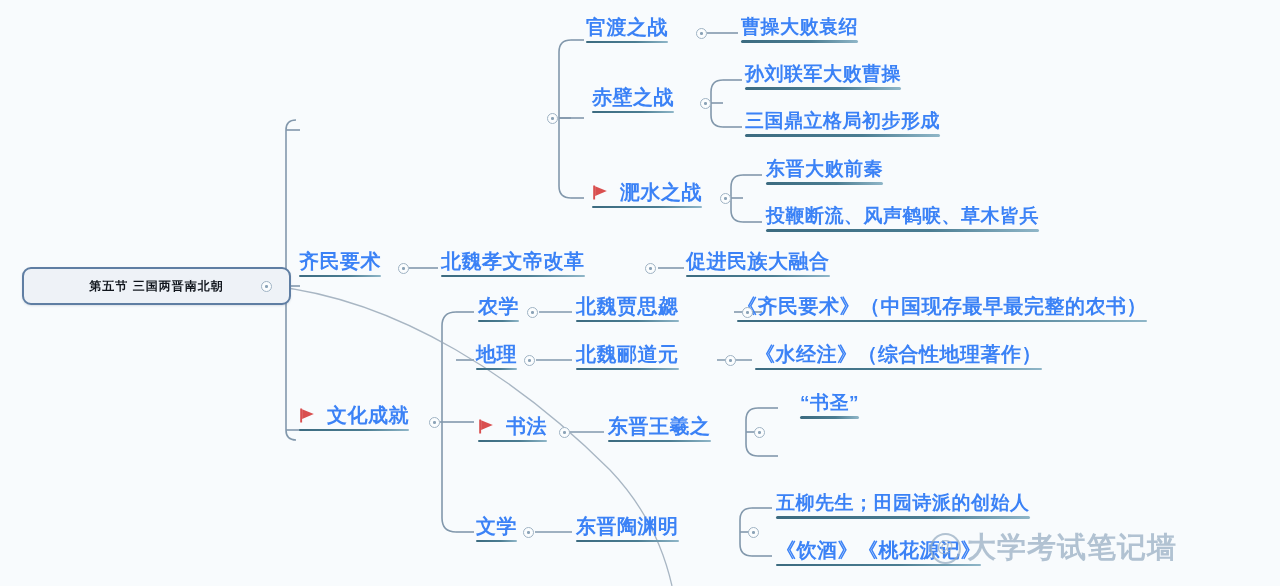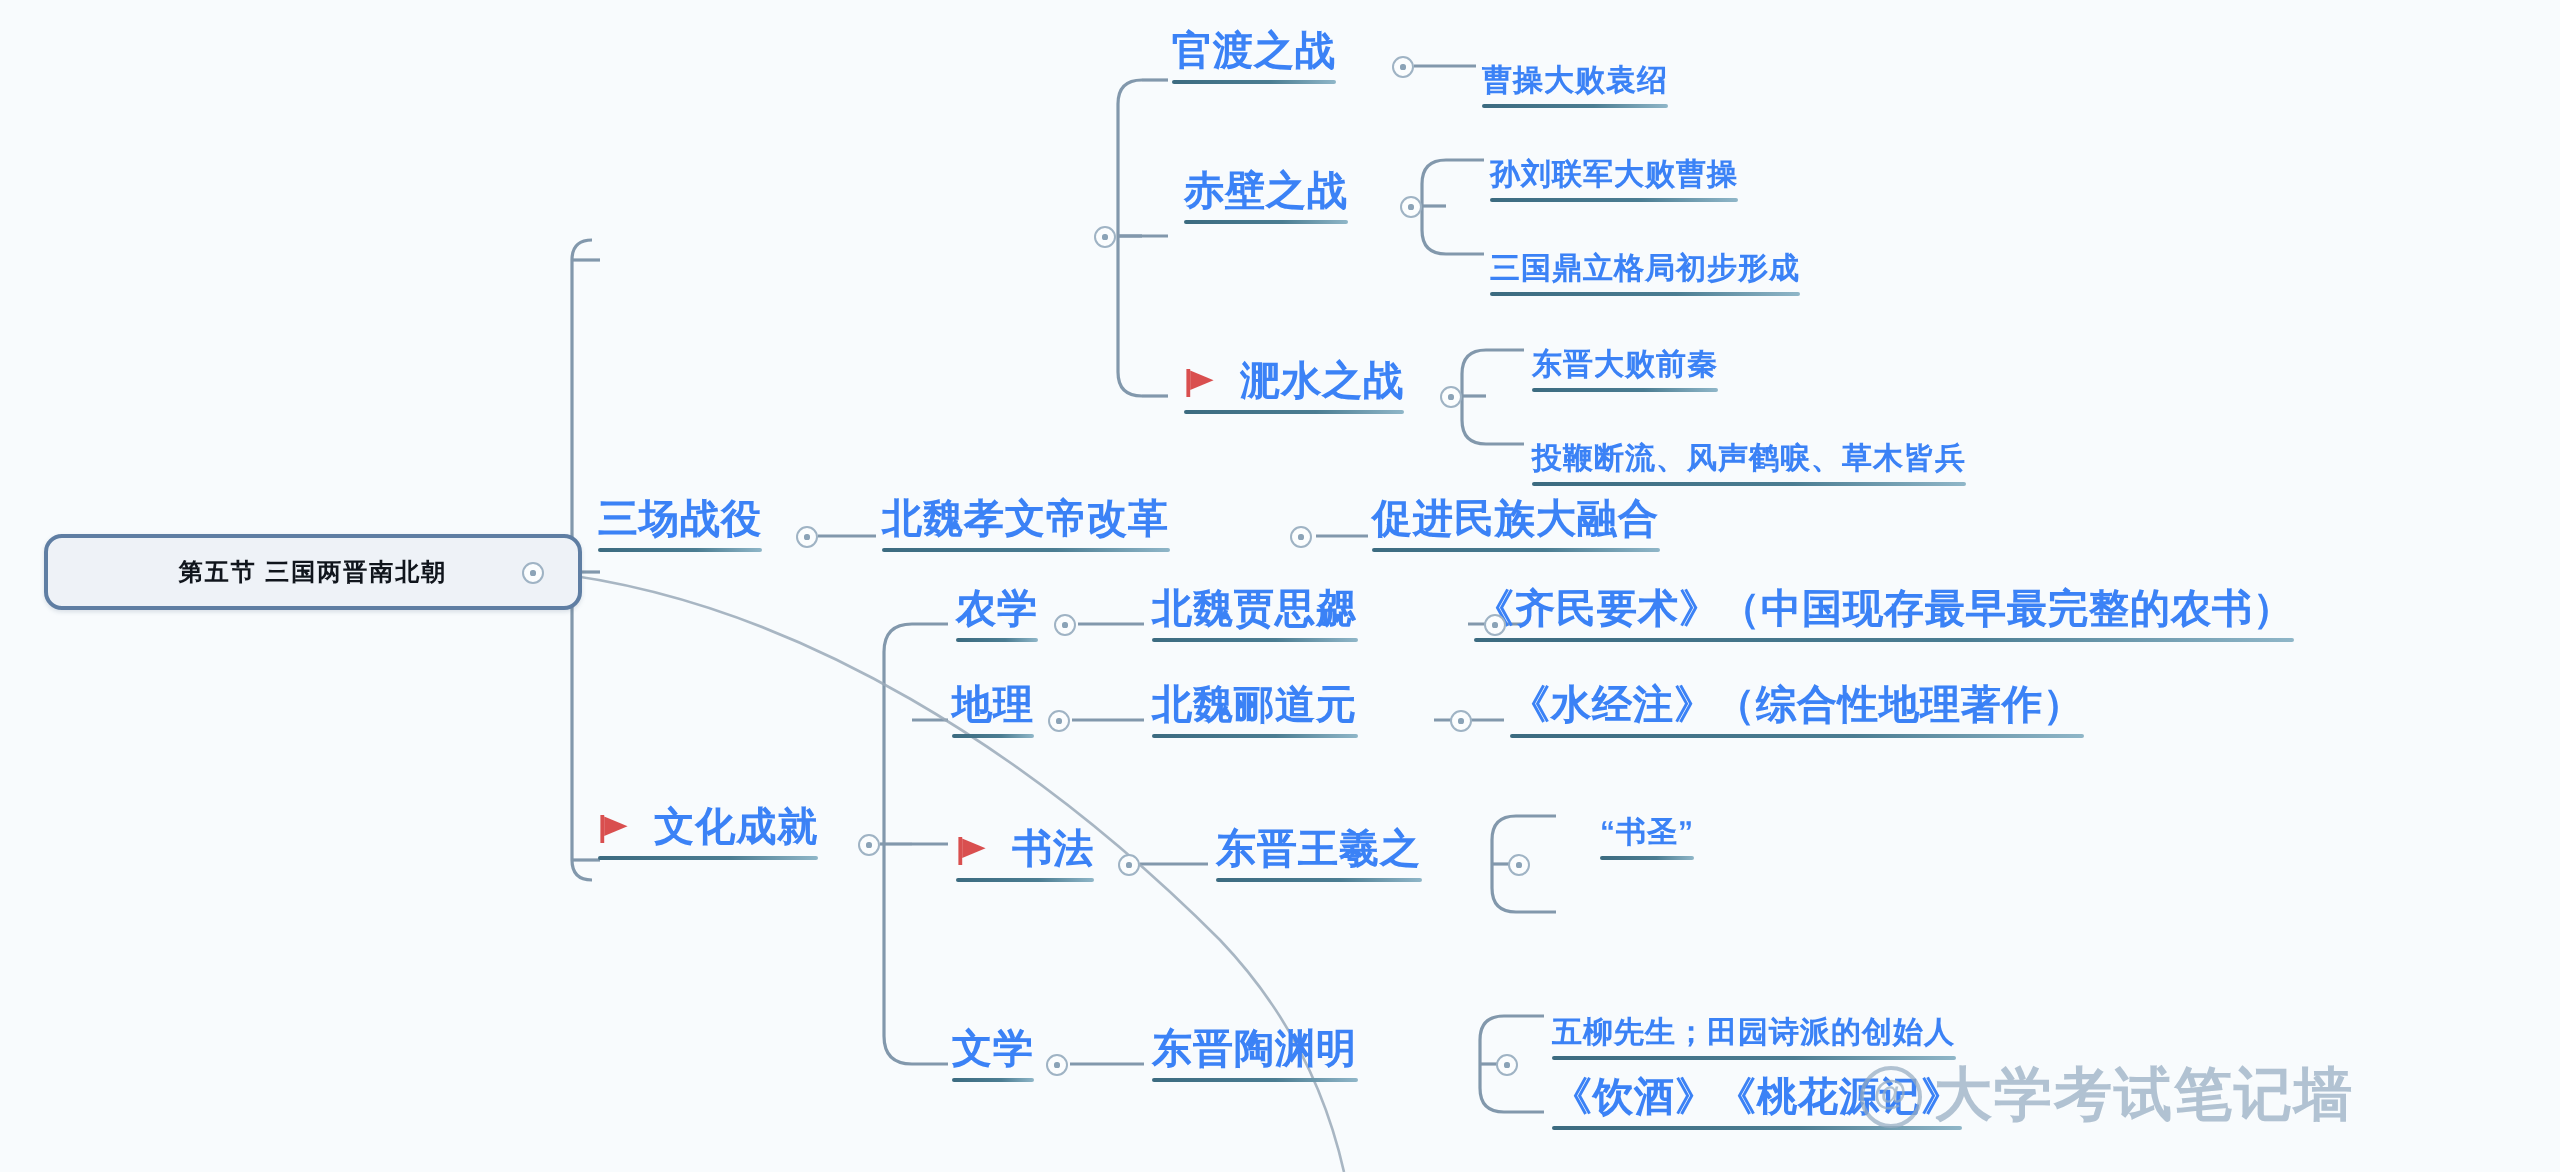--- a/index.html
+++ b/index.html
@@ -92,21 +92,21 @@
     display:inline-block;width:27px;height:27px;
     border:2.5px solid rgba(150,172,192,.72);
     border-radius:50%;
     margin-right:6px;
     font-size:17px;line-height:23px;text-align:center;
     font-weight:bold;
   }
 
   
   .s20{font-size:20px;}
-  .s19{font-size:15px;margin-top:16px;}
+  .s19{font-size:19px;}
 </style>
 </head>
 <body>
 
 <div id="canvas">
 
   <svg id="wires" viewBox="0 0 1280 586" xmlns="http://www.w3.org/2000/svg">
     <g fill="none" stroke="#8298ac" stroke-width="1.6">
 
       <path d="M266,286 H286"></path>
@@ -191,21 +191,21 @@
   </svg>
 
   <div id="root">
     <span>第五节 三国两晋南北朝</span>
   </div>
   <span class="knob" style="left:261px;top:281px;"></span>
 
   <span class="knob" style="left:547px;top:113px;"></span>
 
   <div class="node s20" style="left:299px;top:249px;">
-    <span class="txt">三场战役</span>
+    <span class="txt">齐民要术</span>
     <span class="ul"></span>
   </div>
   <span class="knob" style="left:398px;top:263px;"></span>
 
   <div class="node s20" style="left:299px;top:403px;">
     <svg class="flag" viewBox="0 0 17 17">
       <rect x="1.2" y="1.5" width="1.9" height="14" fill="#d94f4f"></rect>
       <path d="M3.1,2.2 L14.8,7.1 L3.1,12.0 Z" fill="#d94f4f"></path>
     </svg>
     <span class="txt">文化成就</span>

